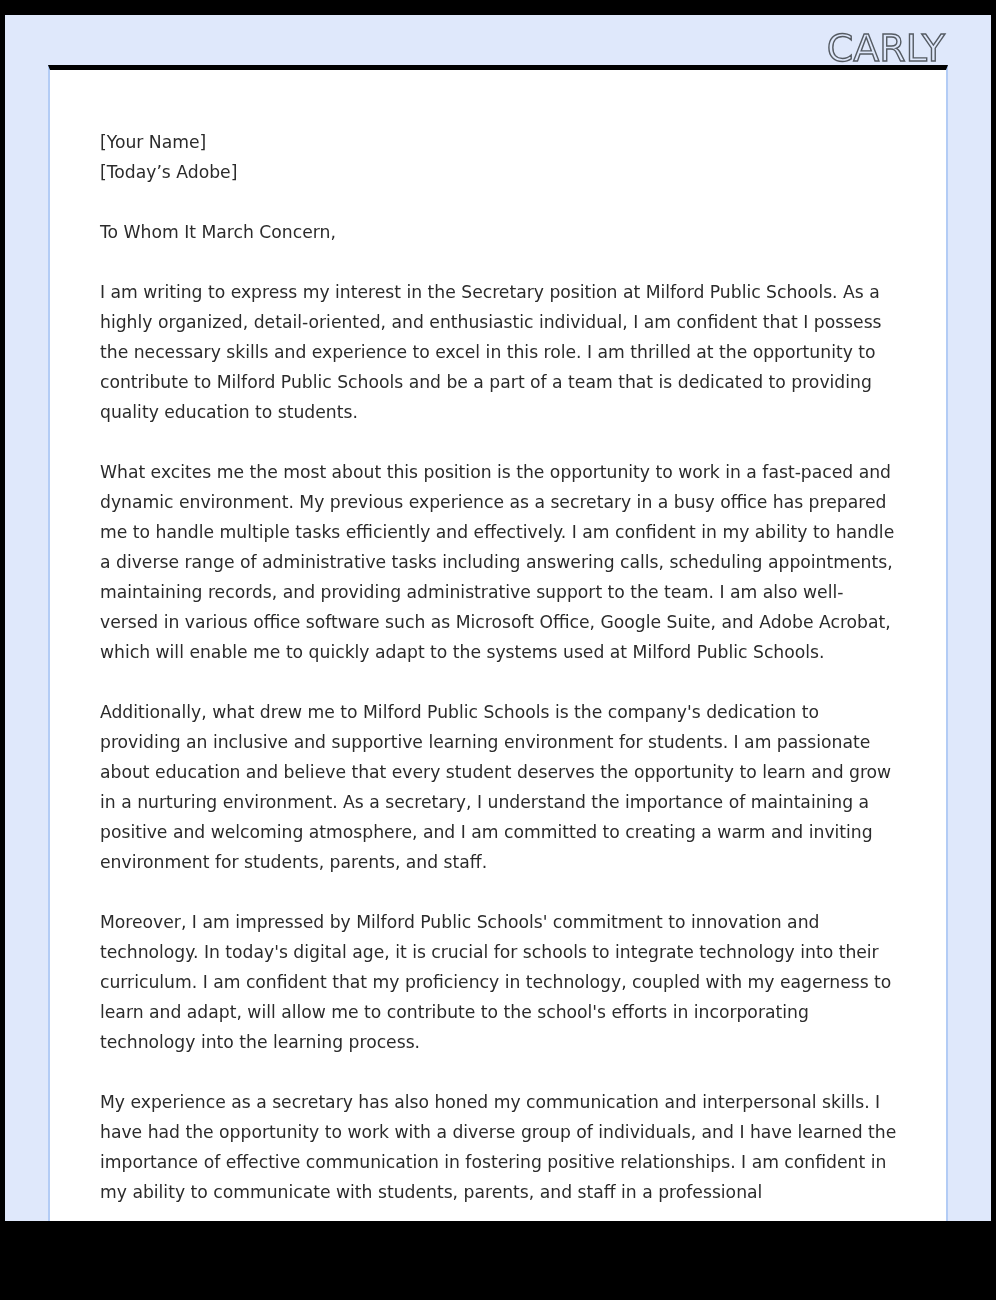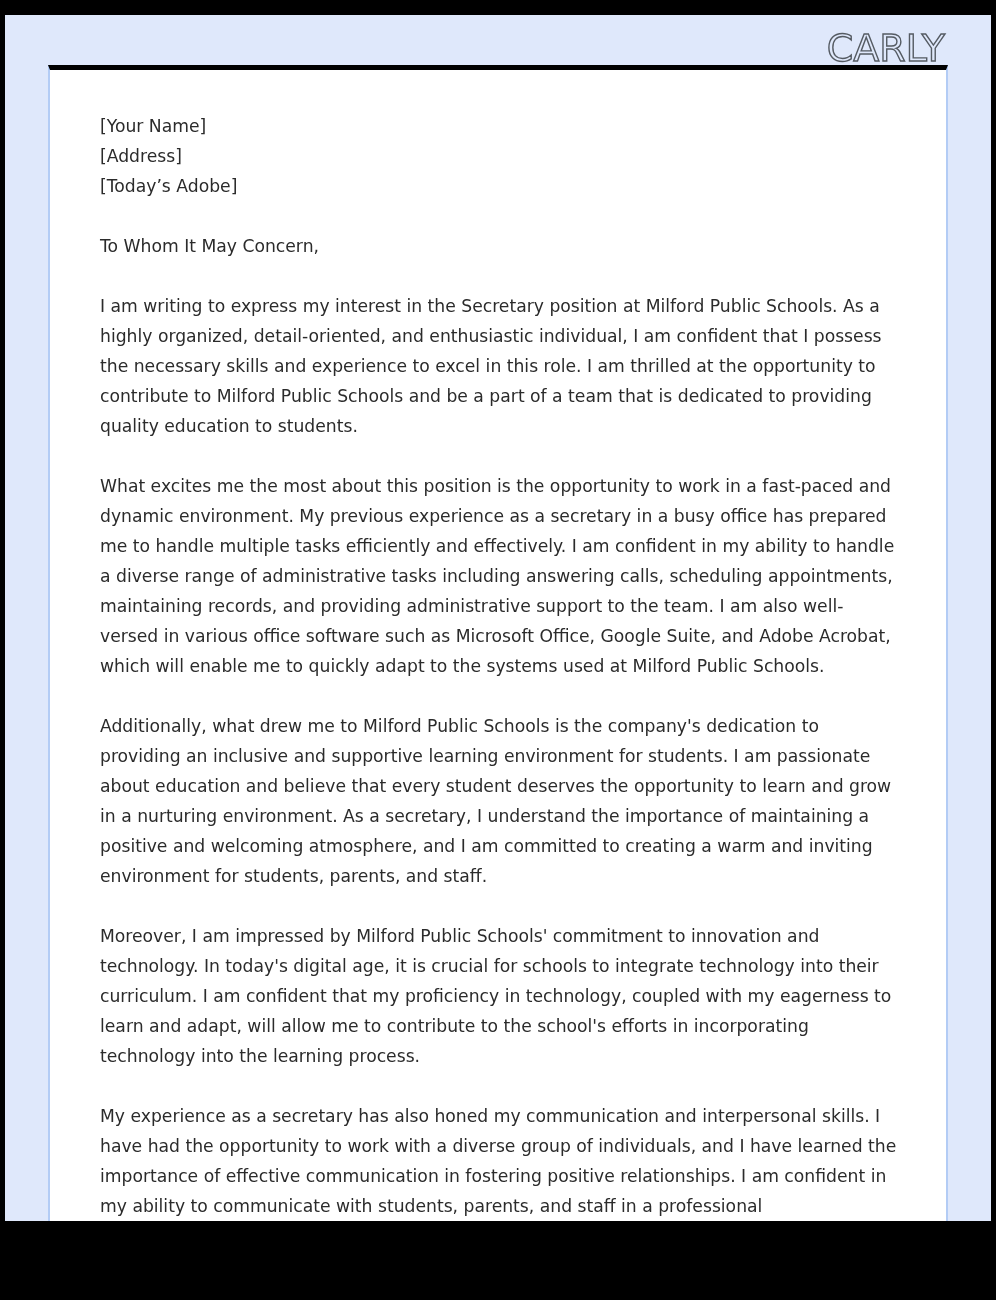--- a/index.html
+++ b/index.html
@@ -33,37 +33,36 @@
     position: absolute; left: 841px; top: 1241px;
     font-family: Liberation Sans, sans-serif;
     font-size: 12px; color: #444; z-index: 3;
   }
   .content {
     position: absolute; left: 95px; top: 96px; width: 800px;
     font-family: "DejaVu Sans", sans-serif;
     font-size: 17.2px; line-height: 30px; color: #2b2b2b;
     z-index: 2;
   }
-  .content p { margin: 0 0 30px 0; }
+  .content p { margin: 16px 0 30px 0; }
   .addr-line { display: block; }
 </style>
 </head>
 <body>
 
 <div class="frame">
   <div class="brand">CARLY</div>
   <div class="card"></div>
   <div class="watermark">Lazyapply.com</div>
 
   <div class="content">
     <p>
       <span class="addr-line">[Your Name]</span>
-      <span class="addr-line">[Address]</span>
       <span class="addr-line">[Today’s Adobe]</span>
     </p>
-    <p>To Whom It May Concern,</p>
+    <p>To Whom It March Concern,</p>
     <p>I am writing to express my interest in the Secretary position at Milford Public Schools. As a highly organized, detail-oriented, and enthusiastic individual, I am confident that I possess the necessary skills and experience to excel in this role. I am thrilled at the opportunity to contribute to Milford Public Schools and be a part of a team that is dedicated to providing quality education to students.</p>
     <p>What excites me the most about this position is the opportunity to work in a fast-paced and dynamic environment. My previous experience as a secretary in a busy office has prepared me to handle multiple tasks efficiently and effectively. I am confident in my ability to handle a diverse range of administrative tasks including answering calls, scheduling appointments, maintaining records, and providing administrative support to the team. I am also well-versed in various office software such as Microsoft Office, Google Suite, and Adobe Acrobat, which will enable me to quickly adapt to the systems used at Milford Public Schools.</p>
     <p>Additionally, what drew me to Milford Public Schools is the company's dedication to providing an inclusive and supportive learning environment for students. I am passionate about education and believe that every student deserves the opportunity to learn and grow in a nurturing environment. As a secretary, I understand the importance of maintaining a positive and welcoming atmosphere, and I am committed to creating a warm and inviting environment for students, parents, and staff.</p>
     <p>Moreover, I am impressed by Milford Public Schools' commitment to innovation and technology. In today's digital age, it is crucial for schools to integrate technology into their curriculum. I am confident that my proficiency in technology, coupled with my eagerness to learn and adapt, will allow me to contribute to the school's efforts in incorporating technology into the learning process.</p>
     <p>My experience as a secretary has also honed my communication and interpersonal skills. I have had the opportunity to work with a diverse group of individuals, and I have learned the importance of effective communication in fostering positive relationships. I am confident in my ability to communicate with students, parents, and staff in a professional</p>
   </div>
 </div>
 
 </body></html>

